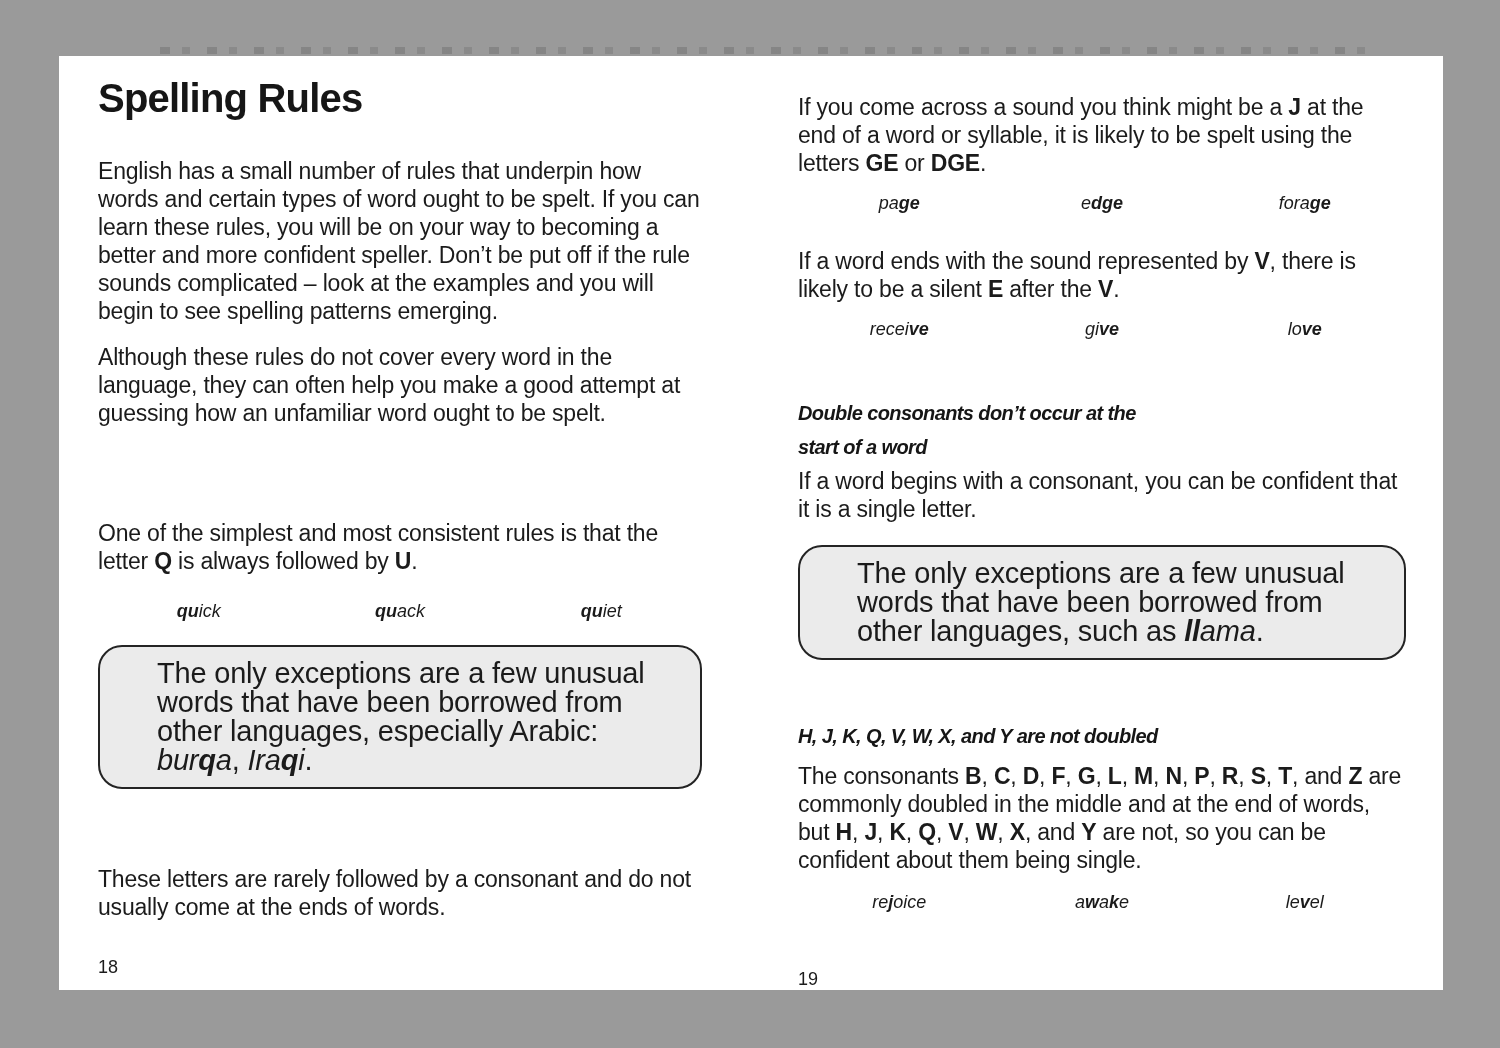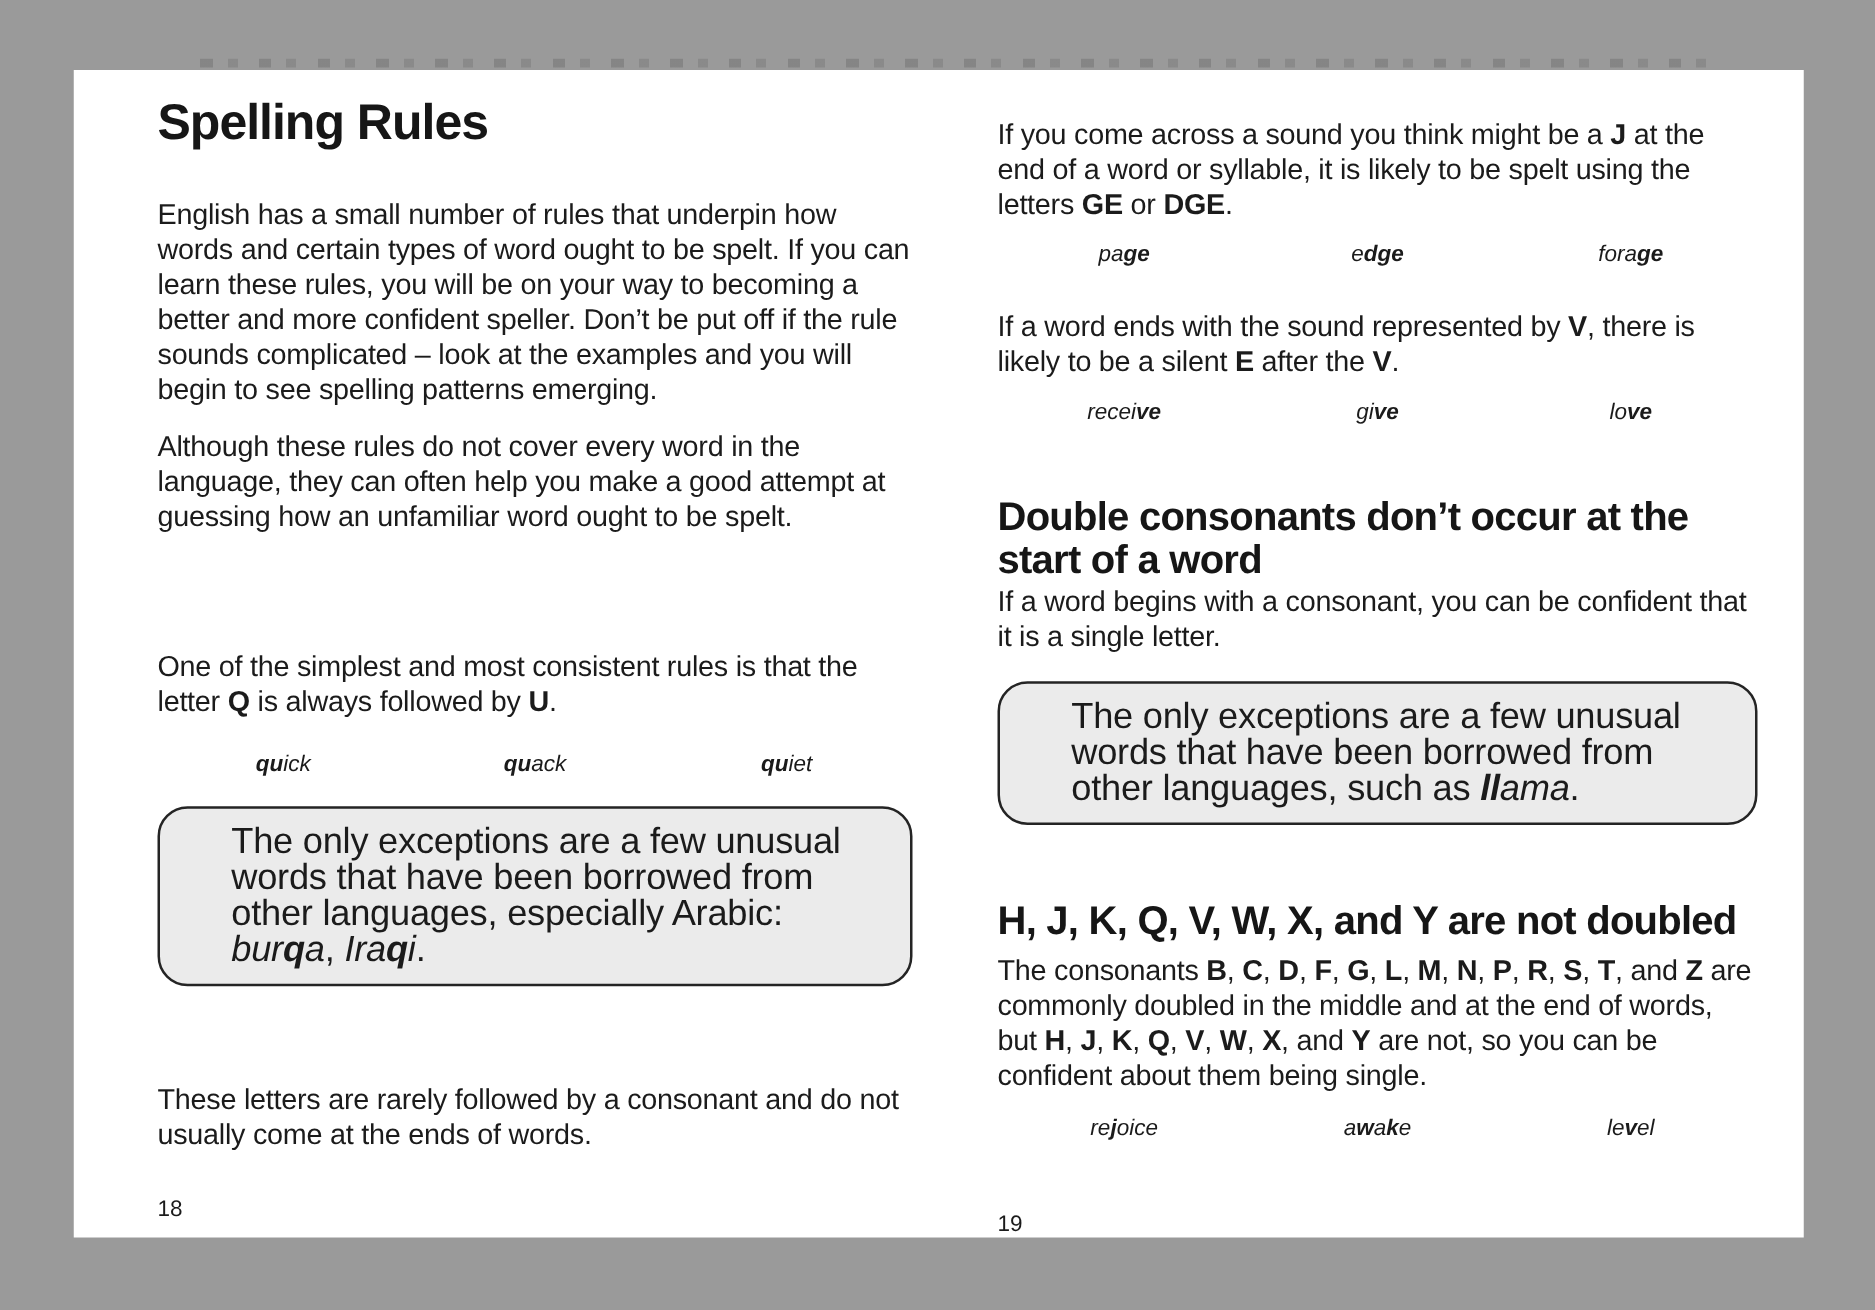--- a/index.html
+++ b/index.html
@@ -20,30 +20,30 @@
   .scan-artifact {
     position: absolute;
     left: 160px; top: 47px;
     width: 1205px; height: 7px;
     background: repeating-linear-gradient(90deg,
       rgba(70,70,70,0.45) 0 10px, rgba(0,0,0,0) 10px 22px,
       rgba(70,70,70,0.35) 22px 30px, rgba(0,0,0,0) 30px 47px);
     opacity: .55;
   }
   .col { position: absolute; top: 0; height: 100%; }
-  .col-left  { left: 39px;  width: 604px; margin-left: 28px; }
+  .col-left  { left: 39px;  width: 604px; }
   .col-right { left: 739px; width: 608px; margin-top: 12px; }
   .block { position: absolute; left: 0; width: 100%; }
   .title {
     font-size: 40px; font-weight: bold; letter-spacing: -0.8px;
     color: #161616;
   }
   .heading {
-    font-size: 32px; font-weight: bold; line-height: 34px;
-    letter-spacing: -0.6px; white-space: pre-line; color: #161616;
+    font-size: 20px; font-weight: bold; line-height: 34px;
+    letter-spacing: -0.6px; white-space: pre-line; color: #161616; font-style: italic;
   }
   .body-text {
     font-size: 23px; line-height: 28px; letter-spacing: -0.2px;
   }
   .examples {
     display: grid; grid-template-columns: 1fr 1fr 1fr;
     font-size: 18px; line-height: 28px;
   }
   .examples .word { text-align: center; }
   .exception-box {

